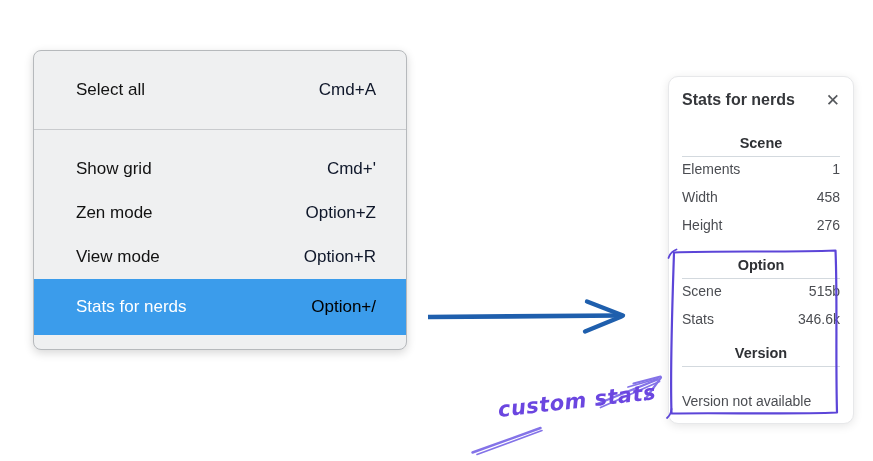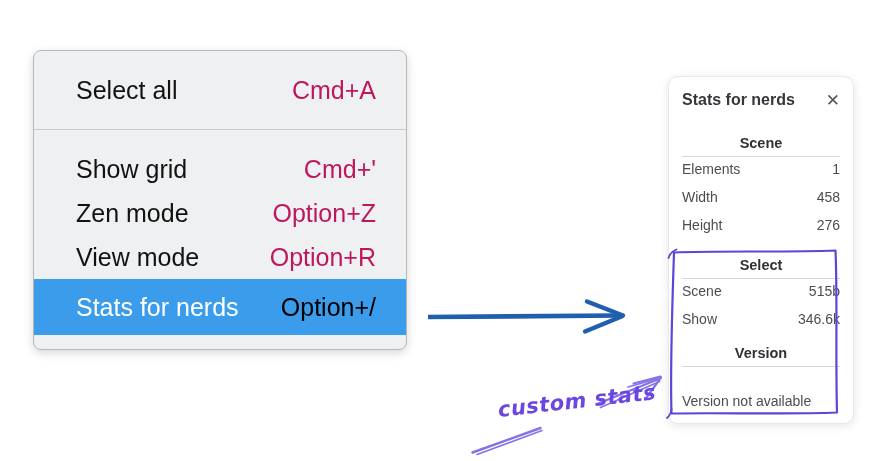--- a/index.html
+++ b/index.html
@@ -6,33 +6,33 @@
   .stage {
     position:relative; width:873px; height:461px; background:#ffffff;
     overflow:hidden; font-family:"Liberation Sans", sans-serif;
   }
 
   
   .menu {
     position:absolute; left:33px; top:50px; width:374px; height:300px;
     background:#eff0f1; border:1.5px solid #b6b9bc; border-radius:8px;
     box-shadow:0 3px 10px rgba(0,0,0,.16); box-sizing:border-box;
-    overflow:hidden; font-size:25px;
+    overflow:hidden; font-size:17px;
   }
   .menu-item {
     display:flex; justify-content:space-between; align-items:center;
     padding:0 30px 0 42px; cursor:default;
   }
   .menu-item.first { height:78px; }
   .menu-divider { height:0; border-top:1.5px solid #c9cbce; }
   .menu-group { padding-top:17px; }
   .menu-group .menu-item { height:44px; }
   .menu-item.highlighted { height:56px; background:#3b9ceb; }
   .mi-label { color:#121212; }
-  .mi-shortcut { color:#be185d; }
+  .mi-shortcut { color:#0f172a; }
   .menu-item.highlighted .mi-label { color:#ffffff; }
   .menu-item.highlighted .mi-shortcut { color:#000000; }
 
   
   .panel {
     position:absolute; left:668px; top:76px; width:186px; height:348px;
     background:#ffffff; border:1px solid #e7e8ea; border-radius:10px;
     box-shadow:0 2px 10px rgba(0,0,0,.10); box-sizing:border-box;
     padding:12px 13px 0; font-size:14px; color:#4b4d52;
   }
@@ -111,29 +111,29 @@
           <span class="stat-value">458</span>
         </div>
         <div class="stat-row">
           <span class="stat-label">Height</span>
           <span class="stat-value">276</span>
         </div>
       </div>
     </div>
 
     <div>
-      <div class="sec-heading m2">Select</div>
+      <div class="sec-heading m2">Option</div>
       <hr class="sec-hr">
       <div class="stat-rows">
         <div class="stat-row">
           <span class="stat-label">Scene</span>
           <span class="stat-value">515b</span>
         </div>
         <div class="stat-row">
-          <span class="stat-label">Show</span>
+          <span class="stat-label">Stats</span>
           <span class="stat-value">346.6k</span>
         </div>
       </div>
     </div>
 
     <div>
       <div class="sec-heading m3">Version</div>
       <hr class="sec-hr">
       <div class="version-note">Version not available</div>
     </div>

